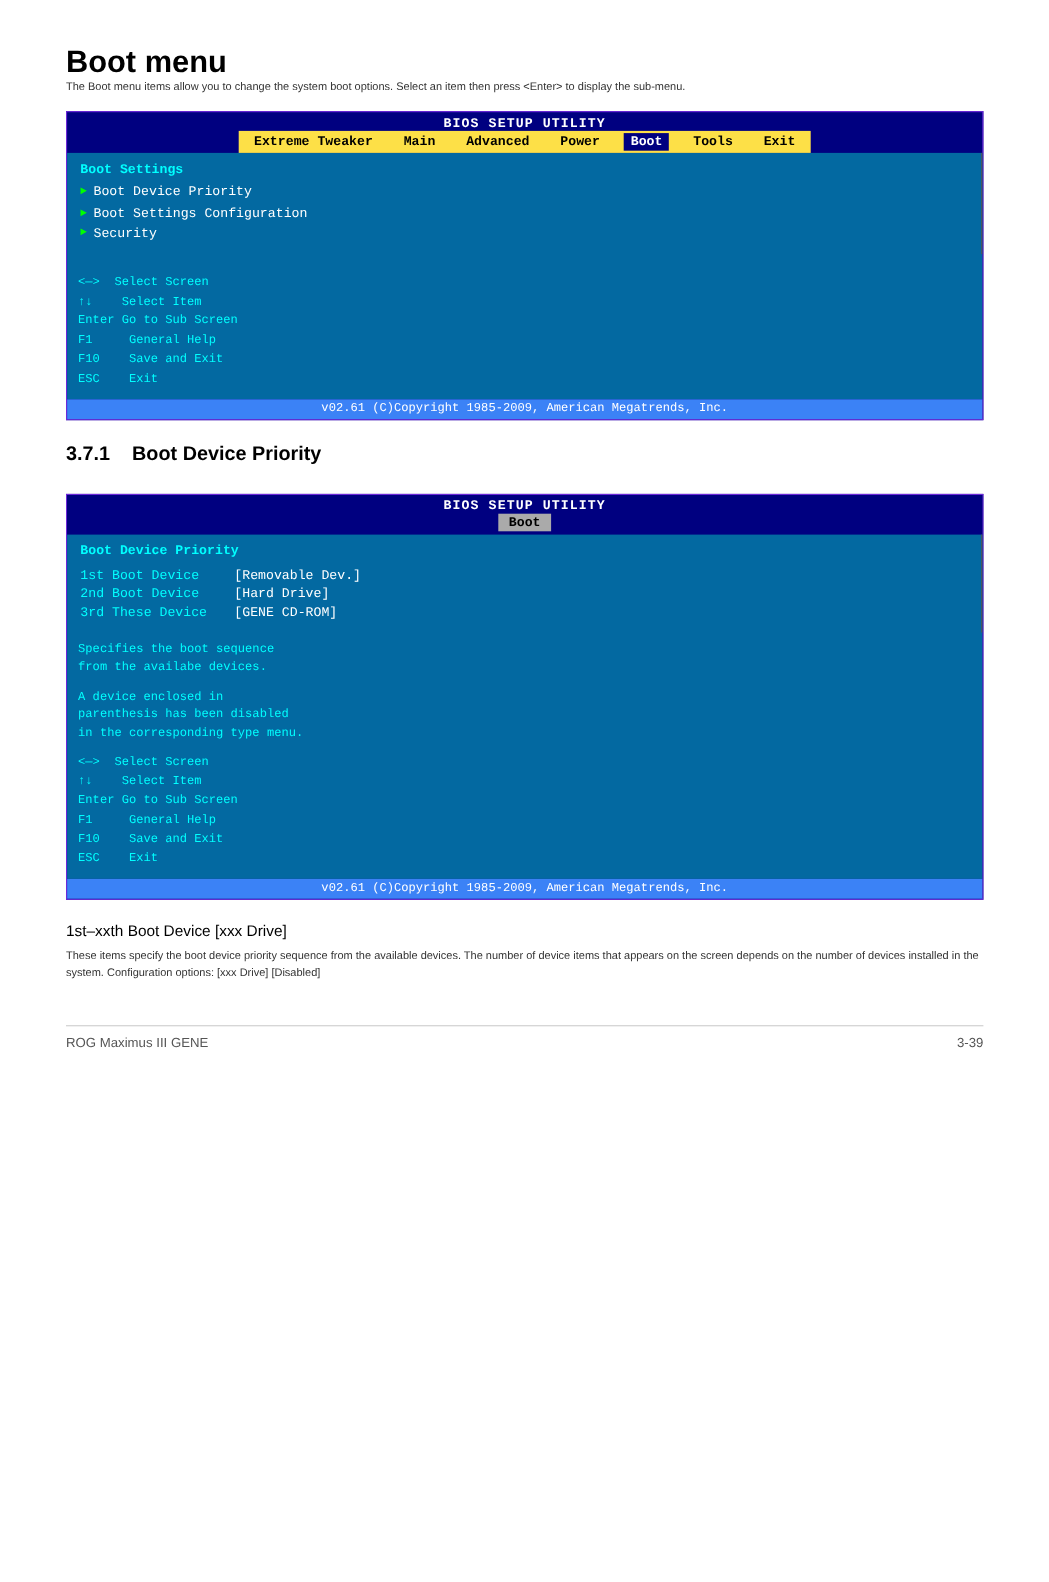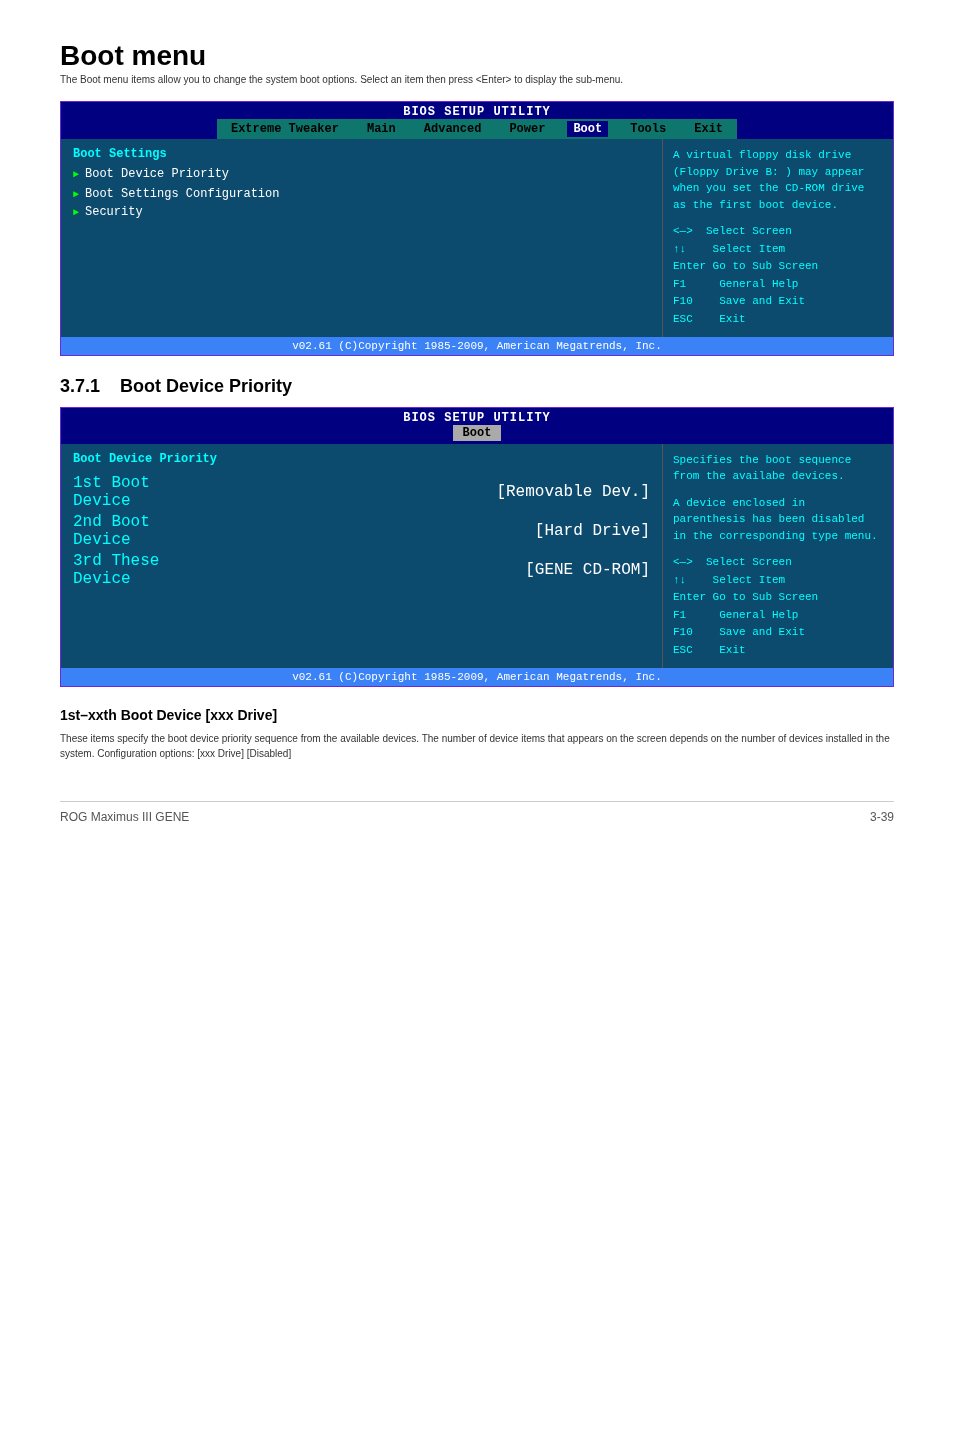--- a/index.html
+++ b/index.html
@@ -15,27 +15,27 @@
 
     h1.section-title {
       font-size: 28px;
       font-weight: bold;
       color: #000;
     }
 
     h2.subsection-title {
       font-size: 18px;
       font-weight: bold;
-      margin-bottom: 10px;
+      margin-bottom: 26px;
       color: #000;
     }
 
     h3.subsubsection-title {
       font-size: 14px;
-      font-weight: bold;
+      font-weight: normal;
       margin-bottom: 8px;
       color: #000;
     }
 
     p.description {
       font-size: 10px;
       line-height: 1.5;
       margin-bottom: 14px;
       color: #333;
     }
@@ -46,42 +46,43 @@
       background: #000080;
       color: #fff;
       font-family: 'Courier New', Courier, monospace;
       font-size: 12px;
       margin-bottom: 20px;
       width: 100%;
     }
 
     .bios-nav {
       display: flex;
-      background: #0f766e;
+      background: #fde047;
       color: #000;
       padding: 2px 8px;
       font-weight: bold;
       font-size: 12px;
       gap: 16px;
     }
 
     .bios-nav span {
       padding: 1px 6px;
     }
 
     .bios-nav span.active {
       background: #000080;
       color: #fff;
     }
 
     .bios-body {
       display: flex;
-      background: #0c4a6e;
+      background: #0369a1;
       color: #fff;
       min-height: 180px;
+      flex-direction: column;
     }
 
     .bios-left {
       flex: 1;
       padding: 8px 12px;
       border-right: 1px solid #555;
     }
 
     .bios-right {
       width: 230px;
@@ -144,22 +145,21 @@
       color: #0ff;
       font-weight: bold;
       margin-bottom: 8px;
       font-size: 12px;
     }
 
     .boot-device-row {
       display: flex;
       align-items: center;
       margin-bottom: 3px;
-      font-size: 16px;
-      justify-content: space-between;
+      font-size: 12px;
     }
 
     .boot-device-row .dev-label {
       width: 140px;
       color: #0ff;
     }
 
     .boot-device-row .dev-value {
       color: #fff;
     }
@@ -221,21 +221,20 @@
           <span class="arrow">►</span>
           <span>Boot Settings Configuration</span>
         </div>
         <div class="menu-item">
           <span class="arrow">►</span>
           <span>Security</span>
         </div>
       </div>
     </div>
     <div class="bios-right">
-      <div class="hint-text">A virtual floppy disk drive (Floppy Drive B: ) may appear when you set the CD-ROM drive as the first boot device.</div>
       <div class="key-help">
         <div>&lt;—&gt;  &nbsp;Select Screen</div>
         <div>↑↓&nbsp;&nbsp;&nbsp;&nbsp;Select Item</div>
         <div>Enter&nbsp;Go to Sub Screen</div>
         <div>F1&nbsp;&nbsp;&nbsp;&nbsp;&nbsp;General Help</div>
         <div>F10&nbsp;&nbsp;&nbsp;&nbsp;Save and Exit</div>
         <div>ESC&nbsp;&nbsp;&nbsp;&nbsp;Exit</div>
       </div>
     </div>
   </div>

